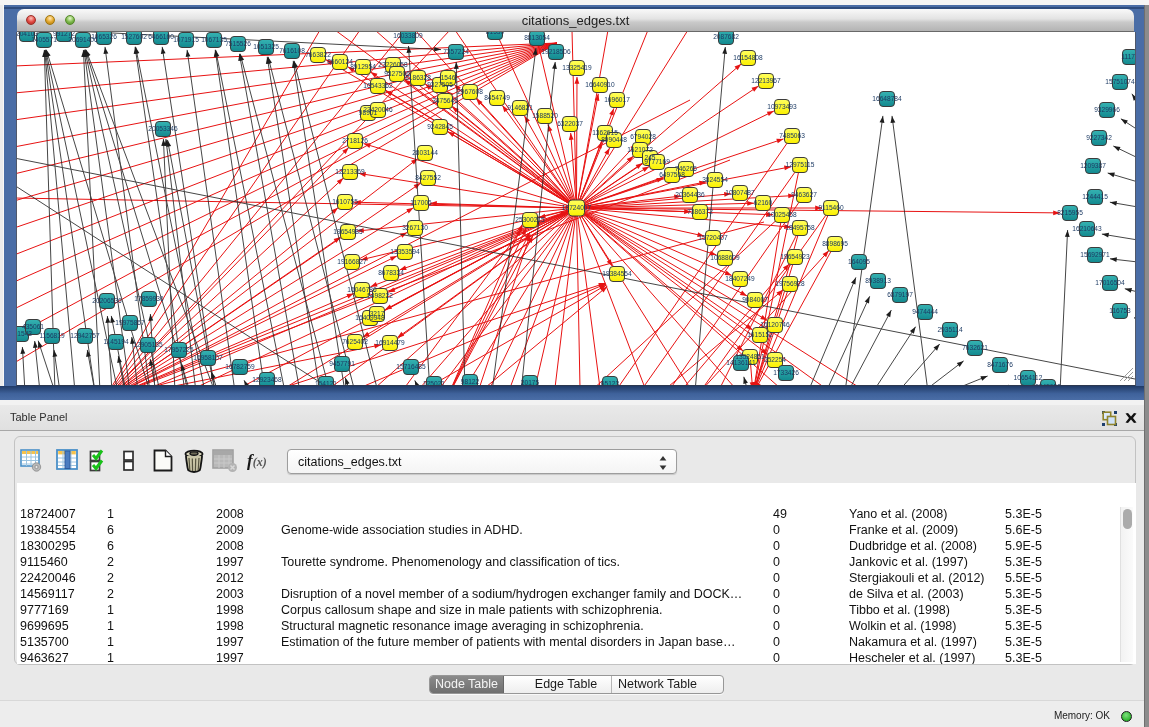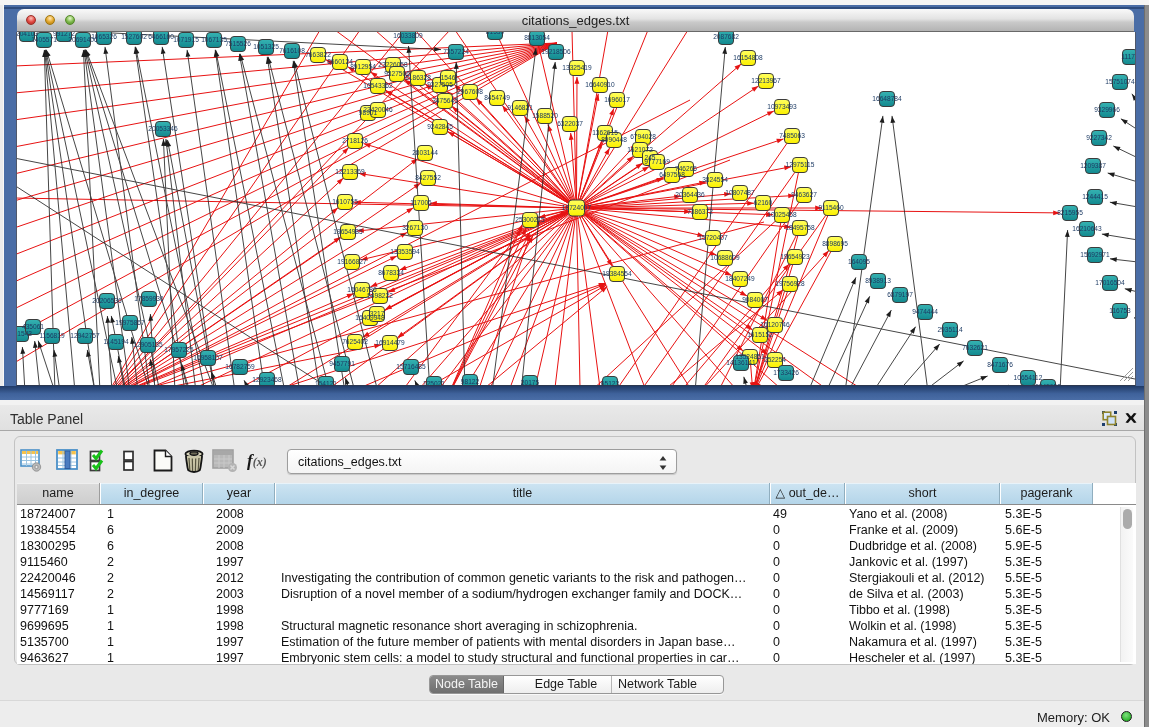--- a/index.html
+++ b/index.html
@@ -14,21 +14,21 @@
 .light{position:absolute;top:6px;width:10px;height:10px;border-radius:50%;}
 #l1{left:9px;background:radial-gradient(circle at 50% 30%,#f8b0a8 8%,#e0443e 55%,#a8322c);border:1px solid #9c2f28}
 #l2{left:28px;background:radial-gradient(circle at 50% 30%,#ffe0a0 8%,#dfa226 55%,#ad7c17);border:1px solid #a1770f}
 #l3{left:48px;background:radial-gradient(circle at 50% 30%,#d6f0b8 8%,#7ab648 55%,#548f2e);border:1px solid #55882a}
 #canvas{position:absolute;left:16px;top:32px;width:1120px;height:354px;background:#fff;border-left:1px solid #50586a;border-right:1px solid #50586a;border-bottom:1px solid #2c3850}
 #deskshadow{position:absolute;left:0;top:386px;width:1144px;height:14px;background:linear-gradient(#203a66,#3f629b 55%,#4a6da6)}
 #gripup{position:absolute;left:571px;top:401px;width:0;height:0;border-left:5px solid transparent;border-right:5px solid transparent;border-bottom:5px solid #555}
 
 #panel{position:absolute;left:0;top:400px;width:1144px;height:327px;background:#e9e9e9}
 #phead{position:absolute;left:0;top:5px;width:1144px;height:26px;background:linear-gradient(#e9e9e9,#e0e0e0);border-bottom:1px solid #a8a8a8}
-#phead .t{position:absolute;left:10px;top:6px;font-size:14px;color:#2e2e2e}
+#phead .t{position:absolute;left:10px;top:6px;font-size:11px;color:#2e2e2e}
 #phead svg{position:absolute;top:5px}
 #pheadgap{position:absolute;left:0;top:0;width:1144px;height:5px;background:#f2f2f2}
 #pbody{position:absolute;left:0;top:32px;width:1144px;height:268px}
 #container{position:absolute;left:14px;top:4px;width:1122px;height:229px;border:1px solid #c2c2c2;border-radius:6px}
 .tbicon{position:absolute;top:16px}
 #dropdown{position:absolute;left:287px;top:17px;width:390px;height:25px;background:linear-gradient(#ffffff,#f4f4f4);border:1px solid #9d9d9d;border-radius:4px;box-shadow:0 1px 1px rgba(0,0,0,.15)}
 #dropdown .t{position:absolute;left:10px;top:5px;font-size:12.5px;color:#111}
 #dropdown svg{position:absolute;right:6px;top:4px}
 
 #tbl{position:absolute;left:17px;top:51px;width:1119px;height:181px;background:#fff;overflow:hidden}
@@ -43,21 +43,21 @@
 .c6{left:988px;width:100px}
 #vsb{position:absolute;right:3px;top:24px;width:13px;height:155px;background:linear-gradient(90deg,#f2f2f2,#fbfbfb);border-left:1px solid #e0e0e0}
 #vsb .thumb{position:absolute;left:1.5px;top:2px;width:9px;height:20px;border-radius:5px;background:#ababab}
 
 #tabs{position:absolute;left:429px;top:243px;width:295px;height:19px;border:1px solid #979797;border-radius:4px;background:linear-gradient(#ffffff,#eeeeee);font-size:12.5px;color:#1a1a1a;box-shadow:0 1px 0 rgba(255,255,255,.7)}
 #tabs .seg{position:absolute;top:0;height:17px;text-align:center;line-height:17px}
 #tabs .sel{background:linear-gradient(#8b8b8b,#6f6f6f);color:#f4f4f4;border-radius:3px 0 0 3px;border-right:1px solid #666}
 #tabs .sep{position:absolute;top:0;width:1px;height:17px;background:#b5b5b5}
 
 #status{position:absolute;left:0;top:700px;width:1144px;height:27px;background:#ededed;border-top:1px solid #d8d8d8}
-#status .t{position:absolute;right:34px;top:9px;font-size:13px;color:#222}
+#status .t{position:absolute;right:34px;top:9px;font-size:10px;color:#222}
 #status .dot{position:absolute;right:12px;top:10px;width:11px;height:11px;border-radius:50%;background:radial-gradient(circle at 45% 35%,#7fe07f,#2eb52e 70%);border:1.5px solid #1d1d1d}
 </style></head><body>
 <div id="page">
  <div style="position:absolute;left:0;top:0;width:1149px;height:5px;background:#f5f5f5"></div>
  <div id="desk">
       <div class="topline"></div>
     </div>
  <div id="leftgray"></div>
  <div id="deskshadow"></div>
  <div id="gripup"></div>
@@ -855,111 +855,103 @@
    </svg>
    <div class="tbicon" style="left:247px;top:19px;position:absolute;font-size:15px;color:#161616"><i style="font-family:'Liberation Serif',serif;font-weight:bold;font-size:17px">f</i><i style="font-family:'Liberation Serif',serif;font-weight:bold;font-size:12px;color:#555">(x)</i></div>
    <div id="dropdown">
           <div class="t">citations_edges.txt</div>
      <svg width="14" height="18" viewBox="0 0 14 18">
             <path d="M7 2 l3.4 4.6 h-6.8 z" fill="#333"></path>
             <path d="M7 16 l-3.4-4.6 h6.8 z" fill="#333"></path>
           </svg>
    </div>
    <div id="tbl">
-    <div id="thead">
-      <div class="th gray" style="left:0;width:83px">name</div>
-      <div class="th" style="left:84px;width:102px">in_degree</div>
-      <div class="th" style="left:187px;width:71px">year</div>
-      <div class="th" style="left:259px;width:494px">title</div>
-      <div class="th" style="left:754px;width:74px">△ out_de…</div>
-      <div class="th" style="left:829px;width:154px">short</div>
-      <div class="th" style="left:984px;width:92px">pagerank</div>
-    </div>
     <div style="position:absolute;left:0;top:23px;width:1119px">
 <div class="tr">
               <div class="c0">18724007</div>
               <div class="c1">1</div>
               <div class="c2">2008</div>
               <div class="c4">49</div>
               <div class="c5">Yano et al. (2008)</div>
               <div class="c6">5.3E-5</div>
             </div>
 <div class="tr">
               <div class="c0">19384554</div>
               <div class="c1">6</div>
               <div class="c2">2009</div>
+              <div class="c3">Genome-wide association studies in ADHD.</div>
               <div class="c4">0</div>
               <div class="c5">Franke et al. (2009)</div>
               <div class="c6">5.6E-5</div>
             </div>
 <div class="tr">
               <div class="c0">18300295</div>
               <div class="c1">6</div>
               <div class="c2">2008</div>
               <div class="c4">0</div>
               <div class="c5">Dudbridge et al. (2008)</div>
               <div class="c6">5.9E-5</div>
             </div>
 <div class="tr">
               <div class="c0">9115460</div>
               <div class="c1">2</div>
               <div class="c2">1997</div>
+              <div class="c3">Tourette syndrome. Phenomenology and classification of tics.</div>
               <div class="c4">0</div>
               <div class="c5">Jankovic et al. (1997)</div>
               <div class="c6">5.3E-5</div>
             </div>
 <div class="tr">
               <div class="c0">22420046</div>
               <div class="c1">2</div>
               <div class="c2">2012</div>
-              <div class="c3">Investigating the contribution of common genetic variants to the risk and pathogen…</div>
               <div class="c4">0</div>
               <div class="c5">Stergiakouli et al. (2012)</div>
               <div class="c6">5.5E-5</div>
             </div>
 <div class="tr">
               <div class="c0">14569117</div>
               <div class="c1">2</div>
               <div class="c2">2003</div>
               <div class="c3">Disruption of a novel member of a sodium/hydrogen exchanger family and DOCK…</div>
               <div class="c4">0</div>
               <div class="c5">de Silva et al. (2003)</div>
               <div class="c6">5.3E-5</div>
             </div>
 <div class="tr">
               <div class="c0">9777169</div>
               <div class="c1">1</div>
               <div class="c2">1998</div>
+              <div class="c3">Corpus callosum shape and size in male patients with schizophrenia.</div>
               <div class="c4">0</div>
               <div class="c5">Tibbo et al. (1998)</div>
               <div class="c6">5.3E-5</div>
             </div>
 <div class="tr">
               <div class="c0">9699695</div>
               <div class="c1">1</div>
               <div class="c2">1998</div>
-              <div class="c3">Structural magnetic resonance short averaging in schizophrenia.</div>
+              <div class="c3">Structural magnetic resonance image averaging in schizophrenia.</div>
               <div class="c4">0</div>
               <div class="c5">Wolkin et al. (1998)</div>
               <div class="c6">5.3E-5</div>
             </div>
 <div class="tr">
               <div class="c0">5135700</div>
               <div class="c1">1</div>
               <div class="c2">1997</div>
               <div class="c3">Estimation of the future member of patients with mental disorders in Japan base…</div>
               <div class="c4">0</div>
               <div class="c5">Nakamura et al. (1997)</div>
               <div class="c6">5.3E-5</div>
             </div>
 <div class="tr">
               <div class="c0">9463627</div>
               <div class="c1">1</div>
               <div class="c2">1997</div>
-              <div class="c3">Embryonic stem cells: a model to study structural and functional properties in car…</div>
               <div class="c4">0</div>
               <div class="c5">Hescheler et al. (1997)</div>
               <div class="c6">5.3E-5</div>
             </div>
     </div>
     <div id="vsb">
             <div class="thumb"></div>
           </div>
    </div>
    <div id="tabs">

